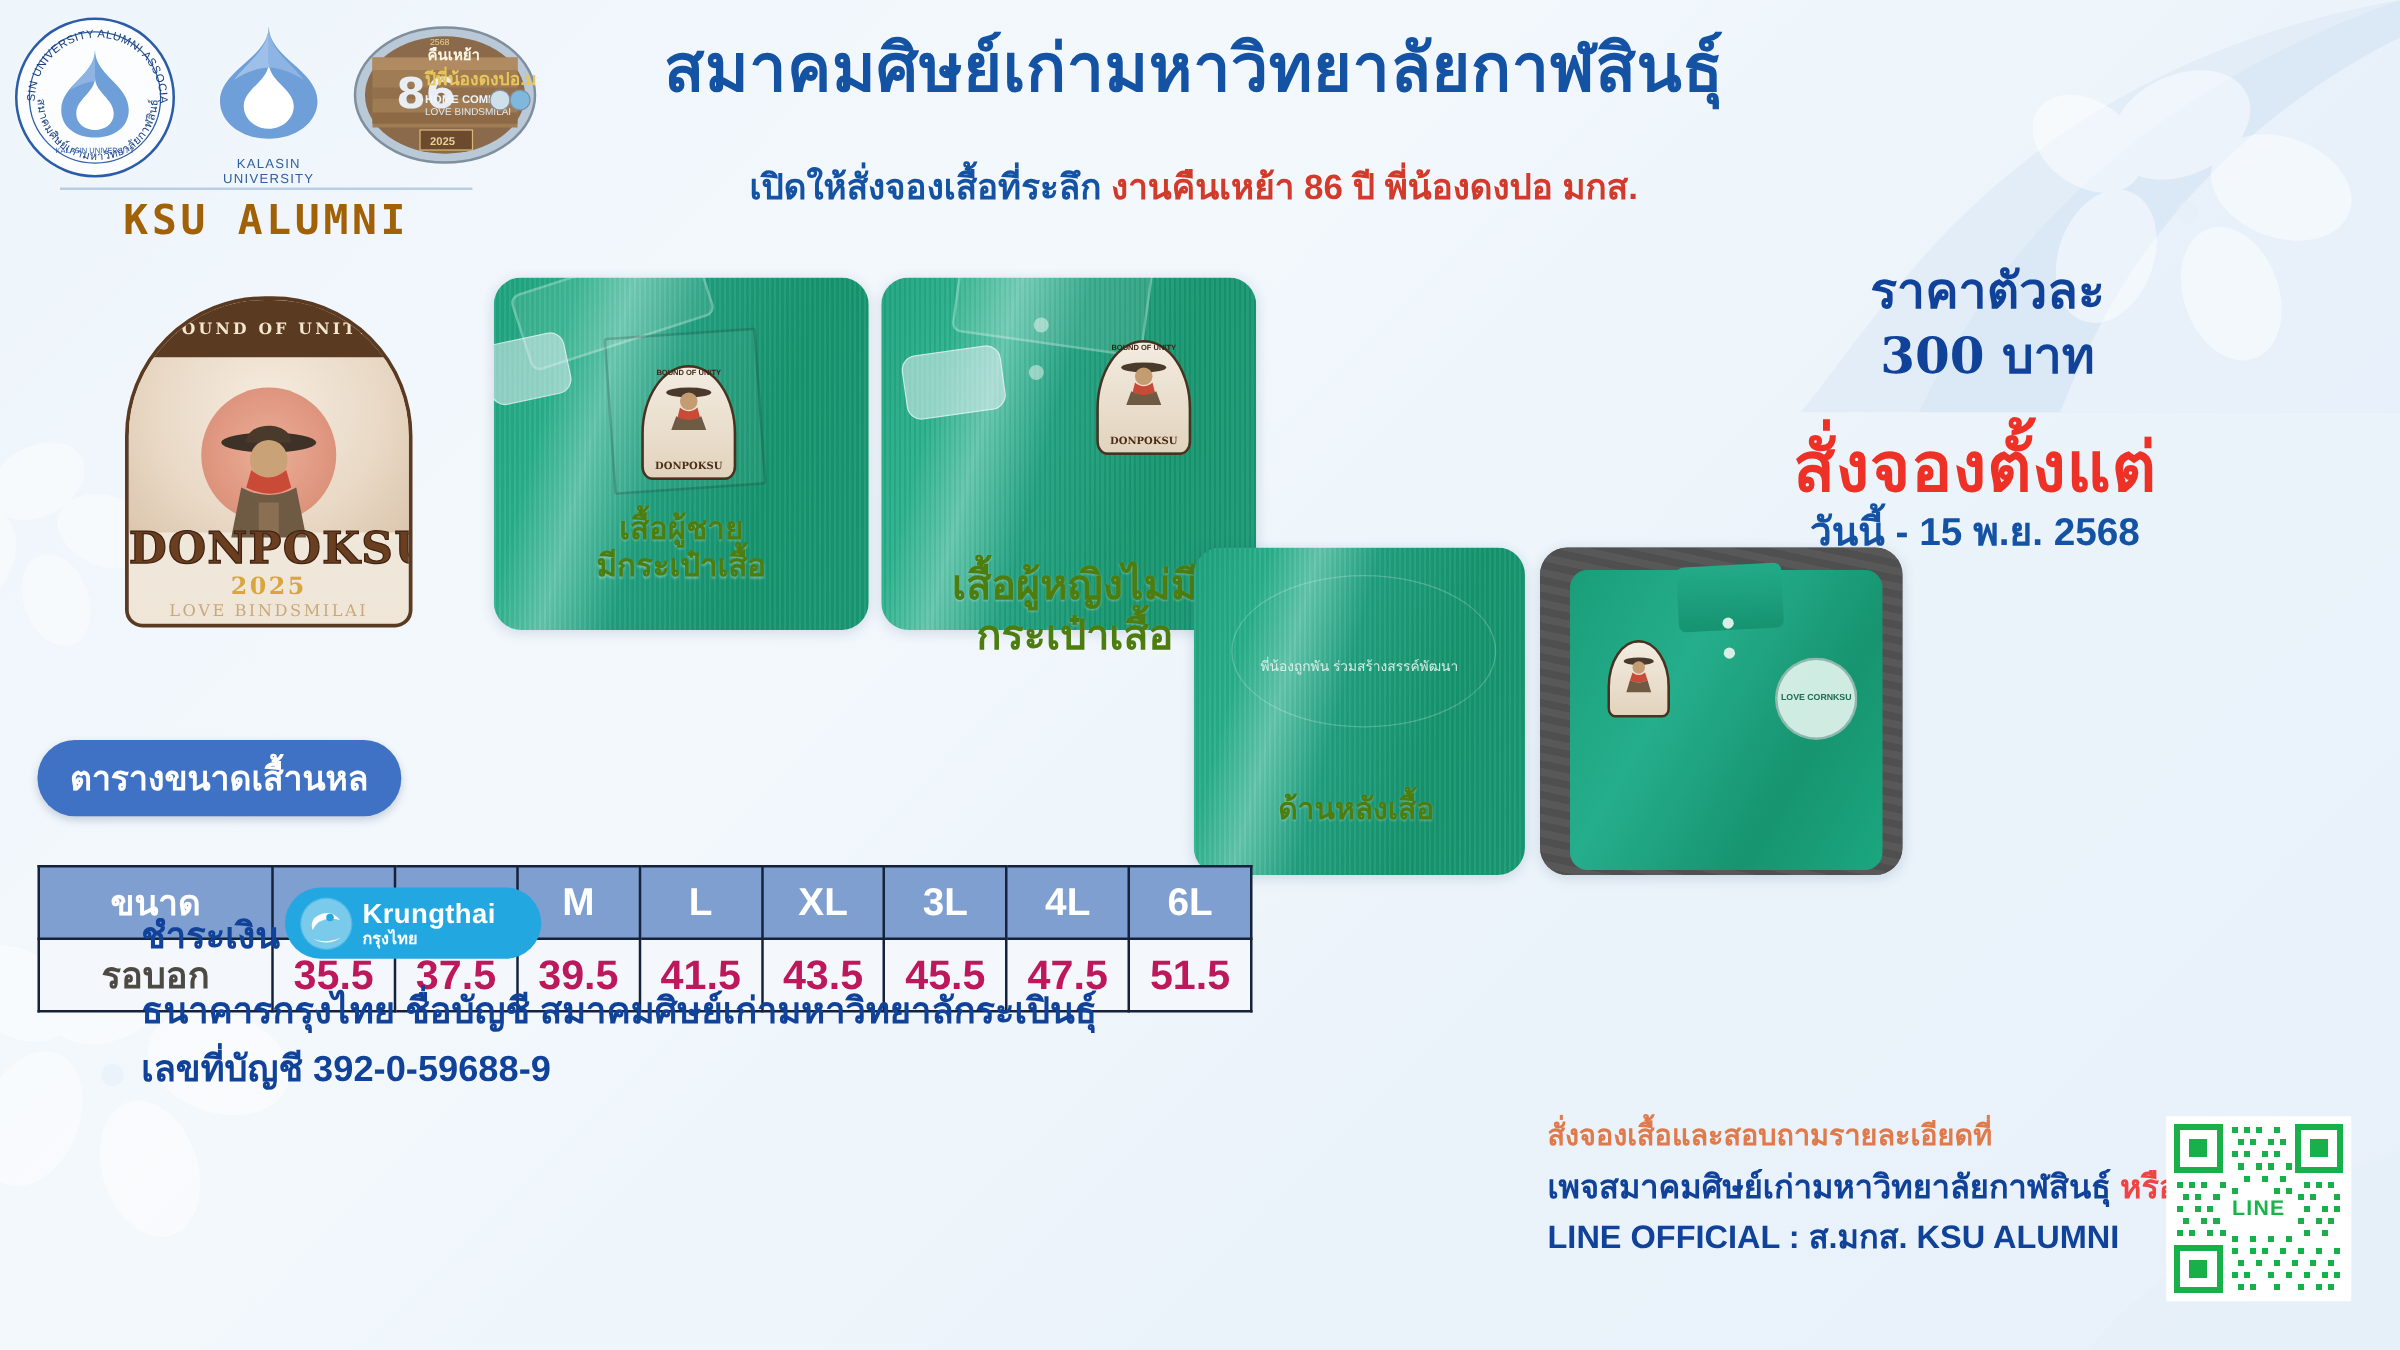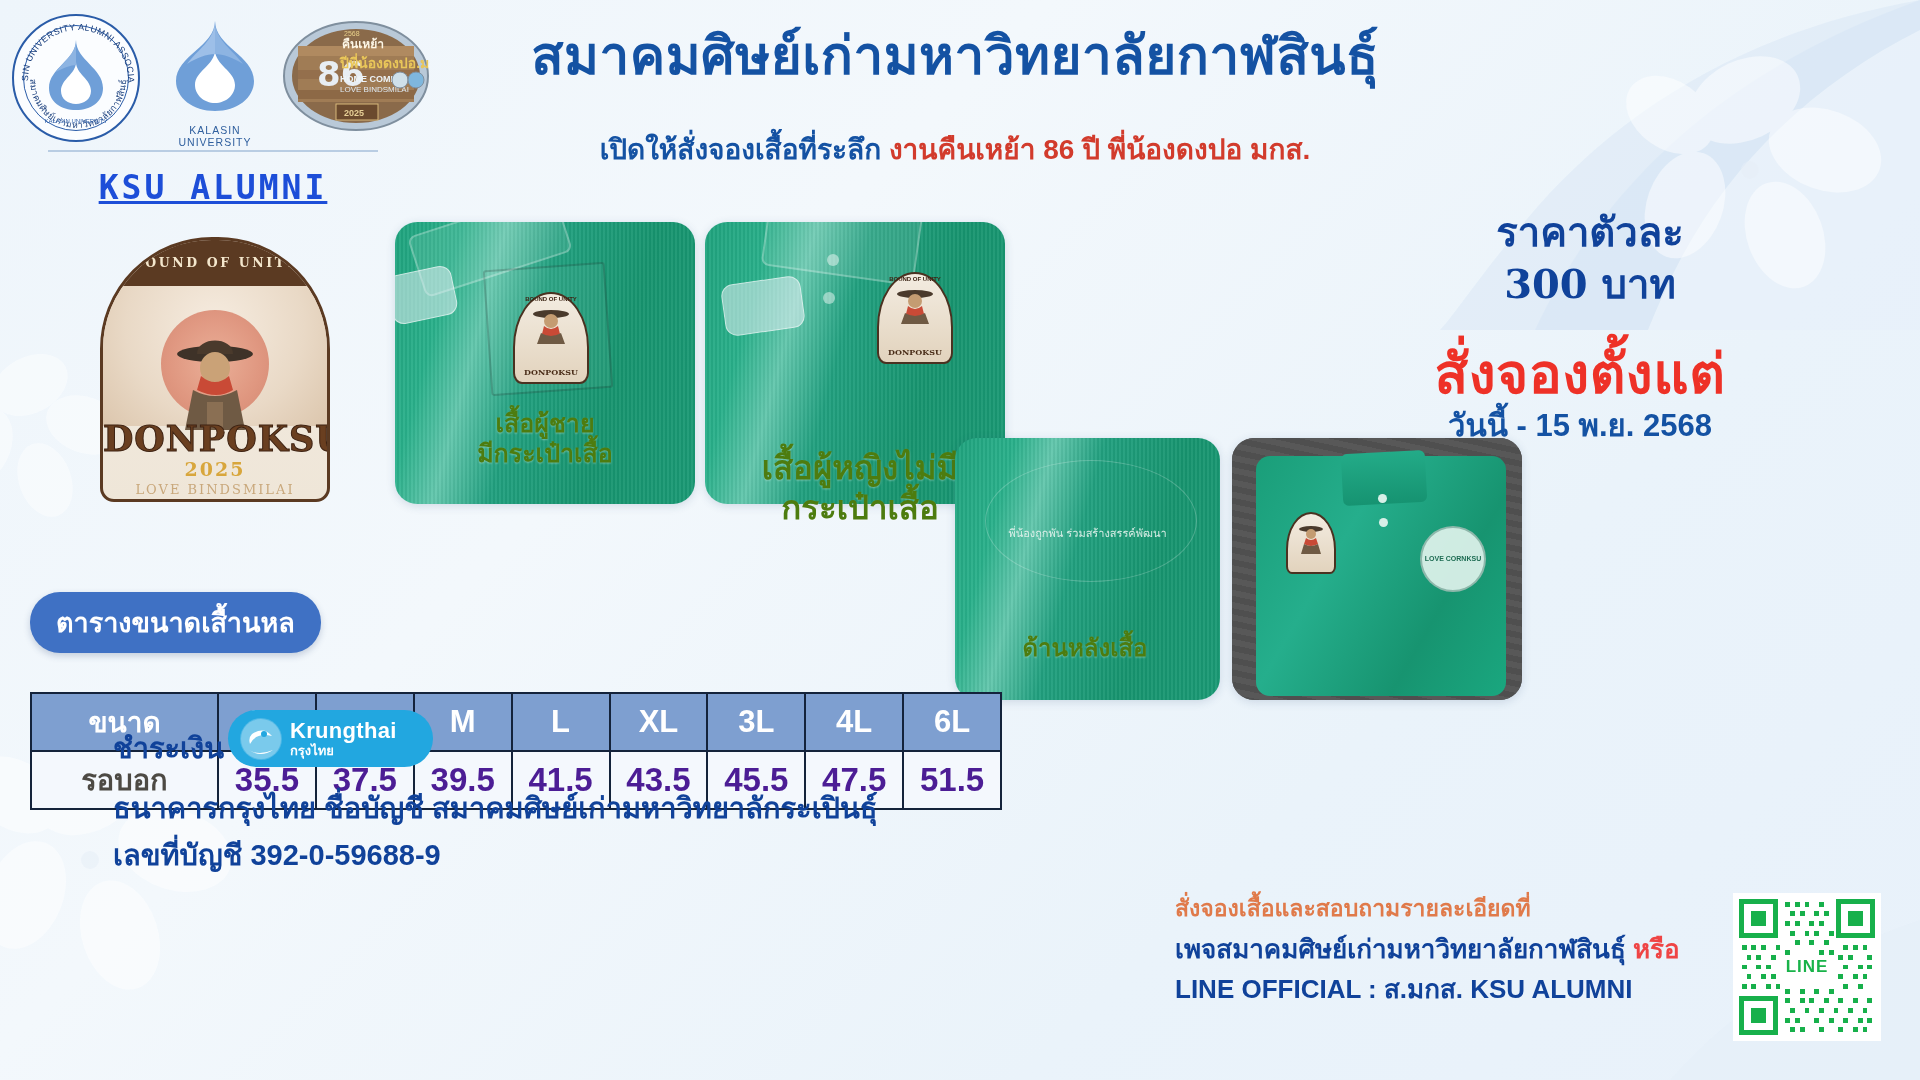--- a/index.html
+++ b/index.html
@@ -19,23 +19,23 @@
   .seal-inner{position:absolute;left:50%;top:50%;transform:translate(-50%,-50%);
         width:104px;height:104px;border-radius:50%;border:1px solid #2a5ca8;}
   .ksu-drop{position:absolute;left:50%;top:50%;transform:translate(-50%,-54%);}
   .seal-text{position:absolute;width:128px;height:128px;left:0;top:0;}
   .seal-text text{font-size:9px;fill:#1a3f7d;font-family:"Liberation Sans",sans-serif;letter-spacing:.4px;}
   .ku-logo{left:160px;top:10px;width:110px;height:125px;text-align:center;}
   .ku-cap{font-size:10.5px;color:#2f5f9e;letter-spacing:1px;margin-top:2px;}
   .badge86{left:282px;top:12px;width:148px;height:112px;}
 
   .divider{position:absolute;left:48px;top:150px;width:330px;height:2px;background:#b9cde3;}
-  .ksu-alumni{position:absolute;left:48px;top:168px;width:330px;text-align:center;
+  .ksu-alumni{position:absolute;left:48px;top:156px;width:330px;text-align:center;
       font-family:"DejaVu Sans Mono","Liberation Mono",monospace;font-weight:bold;font-size:33px;
-      color:#1d4ed8;letter-spacing:3px;text-decoration:underline;}
+      color:#a16207;letter-spacing:3px;}
 
   .title{position:absolute;left:455px;top:28px;width:1000px;text-align:center;
       font-size:53px;font-weight:bold;color:#1452a3;letter-spacing:.5px;line-height:1.05;}
   .subtitle{position:absolute;left:440px;top:134px;width:1030px;text-align:center;
       font-size:28px;font-weight:bold;line-height:1.15;color:#1452a3;}
   .subtitle .red{color:#d23b2c;}
 
   
   .unity{position:absolute;left:100px;top:237px;width:230px;height:265px;}
   .unity-shield{position:absolute;left:0;top:0;width:230px;height:265px;
@@ -57,21 +57,21 @@
   .u-love{position:absolute;left:0;top:242px;width:100%;text-align:center;
       font-family:"DejaVu Serif",serif;font-size:13px;color:#c9a87c;letter-spacing:2px;}
 
   
   .size-badge{position:absolute;left:30px;top:592px;padding:9px 26px;border-radius:30px;
       background:#3f71c4;color:#fff;font-size:27px;font-weight:bold;box-shadow:0 3px 7px rgba(30,60,110,.22);}
   table.sizes{position:absolute;left:30px;top:692px;border-collapse:collapse;width:972px;}
   table.sizes td,table.sizes th{border:2px solid #14233b;text-align:center;padding:0;height:56px;}
   table.sizes thead th{background:#7e9fd0;color:#ffffff;font-size:31px;font-weight:bold;}
   table.sizes thead th.hdr-label{font-size:28px;width:185px;}
-  table.sizes tbody td{background:#f4f8fd;color:#4c1d95;font-size:33px;font-weight:bold;}
+  table.sizes tbody td{background:#f4f8fd;color:#be185d;font-size:33px;font-weight:bold;}
   table.sizes tbody td.row-label{color:#4d4a44;font-size:29px;background:#f4f8fd;}
 
   
   .photo{position:absolute;border-radius:22px;overflow:hidden;box-shadow:0 2px 10px rgba(40,70,110,.16);}
   .ph-label{position:absolute;color:#4d7c0f;font-weight:bold;text-align:center;line-height:1.2;
       text-shadow:0 1px 2px rgba(255,255,255,.35);}
   .fabric{position:absolute;inset:0;
       background:linear-gradient(105deg,#1fa37e 0%,#29b08a 18%,#63c7ad 30%,#21a07f 45%,#17956f 70%,#1a9a75 100%);}
   .fabric:after{content:"";position:absolute;inset:0;
       background:repeating-linear-gradient(90deg,rgba(255,255,255,.05) 0 2px,rgba(0,0,0,.04) 2px 4px);}
@@ -99,21 +99,21 @@
   .pay-label{position:absolute;left:113px;top:725px;font-size:29px;font-weight:bold;color:#10429a;}
   .kt-pill{position:absolute;left:228px;top:710px;width:205px;height:57px;border-radius:29px;
       background:#22a7e0;display:flex;align-items:center;gap:8px;padding:0 12px;box-sizing:border-box;}
   .kt-mark{width:42px;height:42px;border-radius:50%;background:#ffffff33;position:relative;flex:none;}
   .kt-text{color:#fff;line-height:1.0;}
   .kt-en{font-size:22px;font-weight:bold;letter-spacing:.3px;}
   .kt-th{font-size:13px;font-weight:bold;margin-top:2px;}
   .bank-line{position:absolute;font-size:29px;font-weight:bold;color:#10429a;white-space:nowrap;}
 
   
-  .contact{position:absolute;left:1175px;}
+  .contact{position:absolute;left:1238px;}
   .c1{font-size:23px;font-weight:bold;color:#e07a4a;}
   .c2{font-size:26px;font-weight:bold;color:#10429a;}
   .c2 .or{color:#ef4444;}
   .c3{font-size:26px;font-weight:bold;color:#10429a;}
 
   .qr{position:absolute;left:1733px;top:893px;width:148px;height:148px;background:#fff;padding:4px;box-sizing:border-box;}
   .qr-line{position:absolute;left:50%;top:50%;transform:translate(-50%,-50%);
       font-size:17px;font-weight:bold;color:#19b34a;letter-spacing:1px;background:#fff;padding:1px 3px;}
 </style>
 </head>

